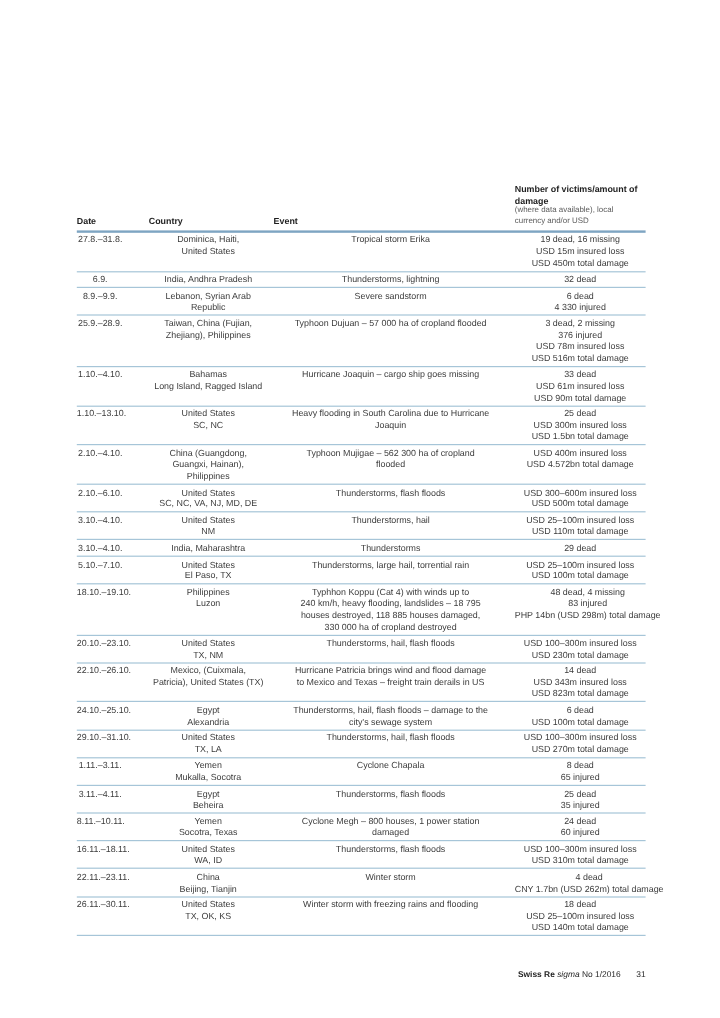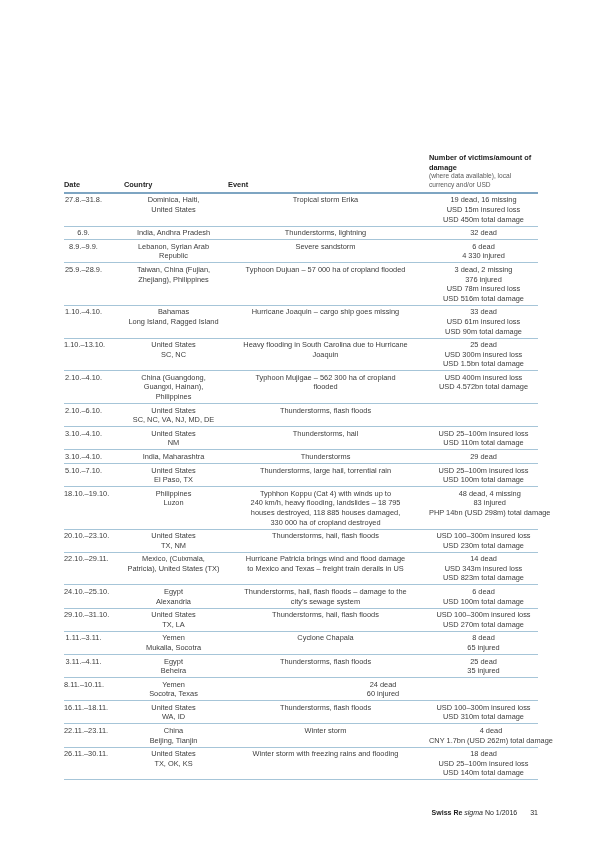--- a/index.html
+++ b/index.html
@@ -179,20 +179,24 @@
           <div class="col-date">
             <div class="cell-line">2.10.–6.10.</div>
           </div>
           <div class="col-country">
             <div class="cell-line">United States</div>
             <div class="cell-line">SC, NC, VA, NJ, MD, DE</div>
           </div>
           <div class="col-event">
             <div class="cell-line">Thunderstorms, flash floods</div>
           </div>
+          <div class="col-damage">
+            <div class="cell-line">USD 300–600m insured loss</div>
+            <div class="cell-line">USD 500m total damage</div>
+          </div>
         </div>
         <div class="trow">
           <div class="col-date">
             <div class="cell-line">3.10.–4.10.</div>
           </div>
           <div class="col-country">
             <div class="cell-line">United States</div>
             <div class="cell-line">NM</div>
           </div>
           <div class="col-event">
@@ -264,21 +268,21 @@
           <div class="col-event">
             <div class="cell-line">Thunderstorms, hail, flash floods</div>
           </div>
           <div class="col-damage">
             <div class="cell-line">USD 100–300m insured loss</div>
             <div class="cell-line">USD 230m total damage</div>
           </div>
         </div>
         <div class="trow">
           <div class="col-date">
-            <div class="cell-line">22.10.–29.11.</div>
+            <div class="cell-line">22.10.–26.10.</div>
           </div>
           <div class="col-country">
             <div class="cell-line">Mexico, (Cuixmala,</div>
             <div class="cell-line">Patricia), United States (TX)</div>
           </div>
           <div class="col-event">
             <div class="cell-line">Hurricane Patricia brings wind and flood damage</div>
             <div class="cell-line">to Mexico and Texas – freight train derails in US</div>
           </div>
           <div class="col-damage">
@@ -352,20 +356,24 @@
             <div class="cell-line">35 injured</div>
           </div>
         </div>
         <div class="trow">
           <div class="col-date">
             <div class="cell-line">8.11.–10.11.</div>
           </div>
           <div class="col-country">
             <div class="cell-line">Yemen</div>
             <div class="cell-line">Socotra, Texas</div>
+          </div>
+          <div class="col-event">
+            <div class="cell-line">Cyclone Megh – 800 houses, 1 power station</div>
+            <div class="cell-line">damaged</div>
           </div>
           <div class="col-damage">
             <div class="cell-line">24 dead</div>
             <div class="cell-line">60 injured</div>
           </div>
         </div>
         <div class="trow">
           <div class="col-date">
             <div class="cell-line">16.11.–18.11.</div>
           </div>

